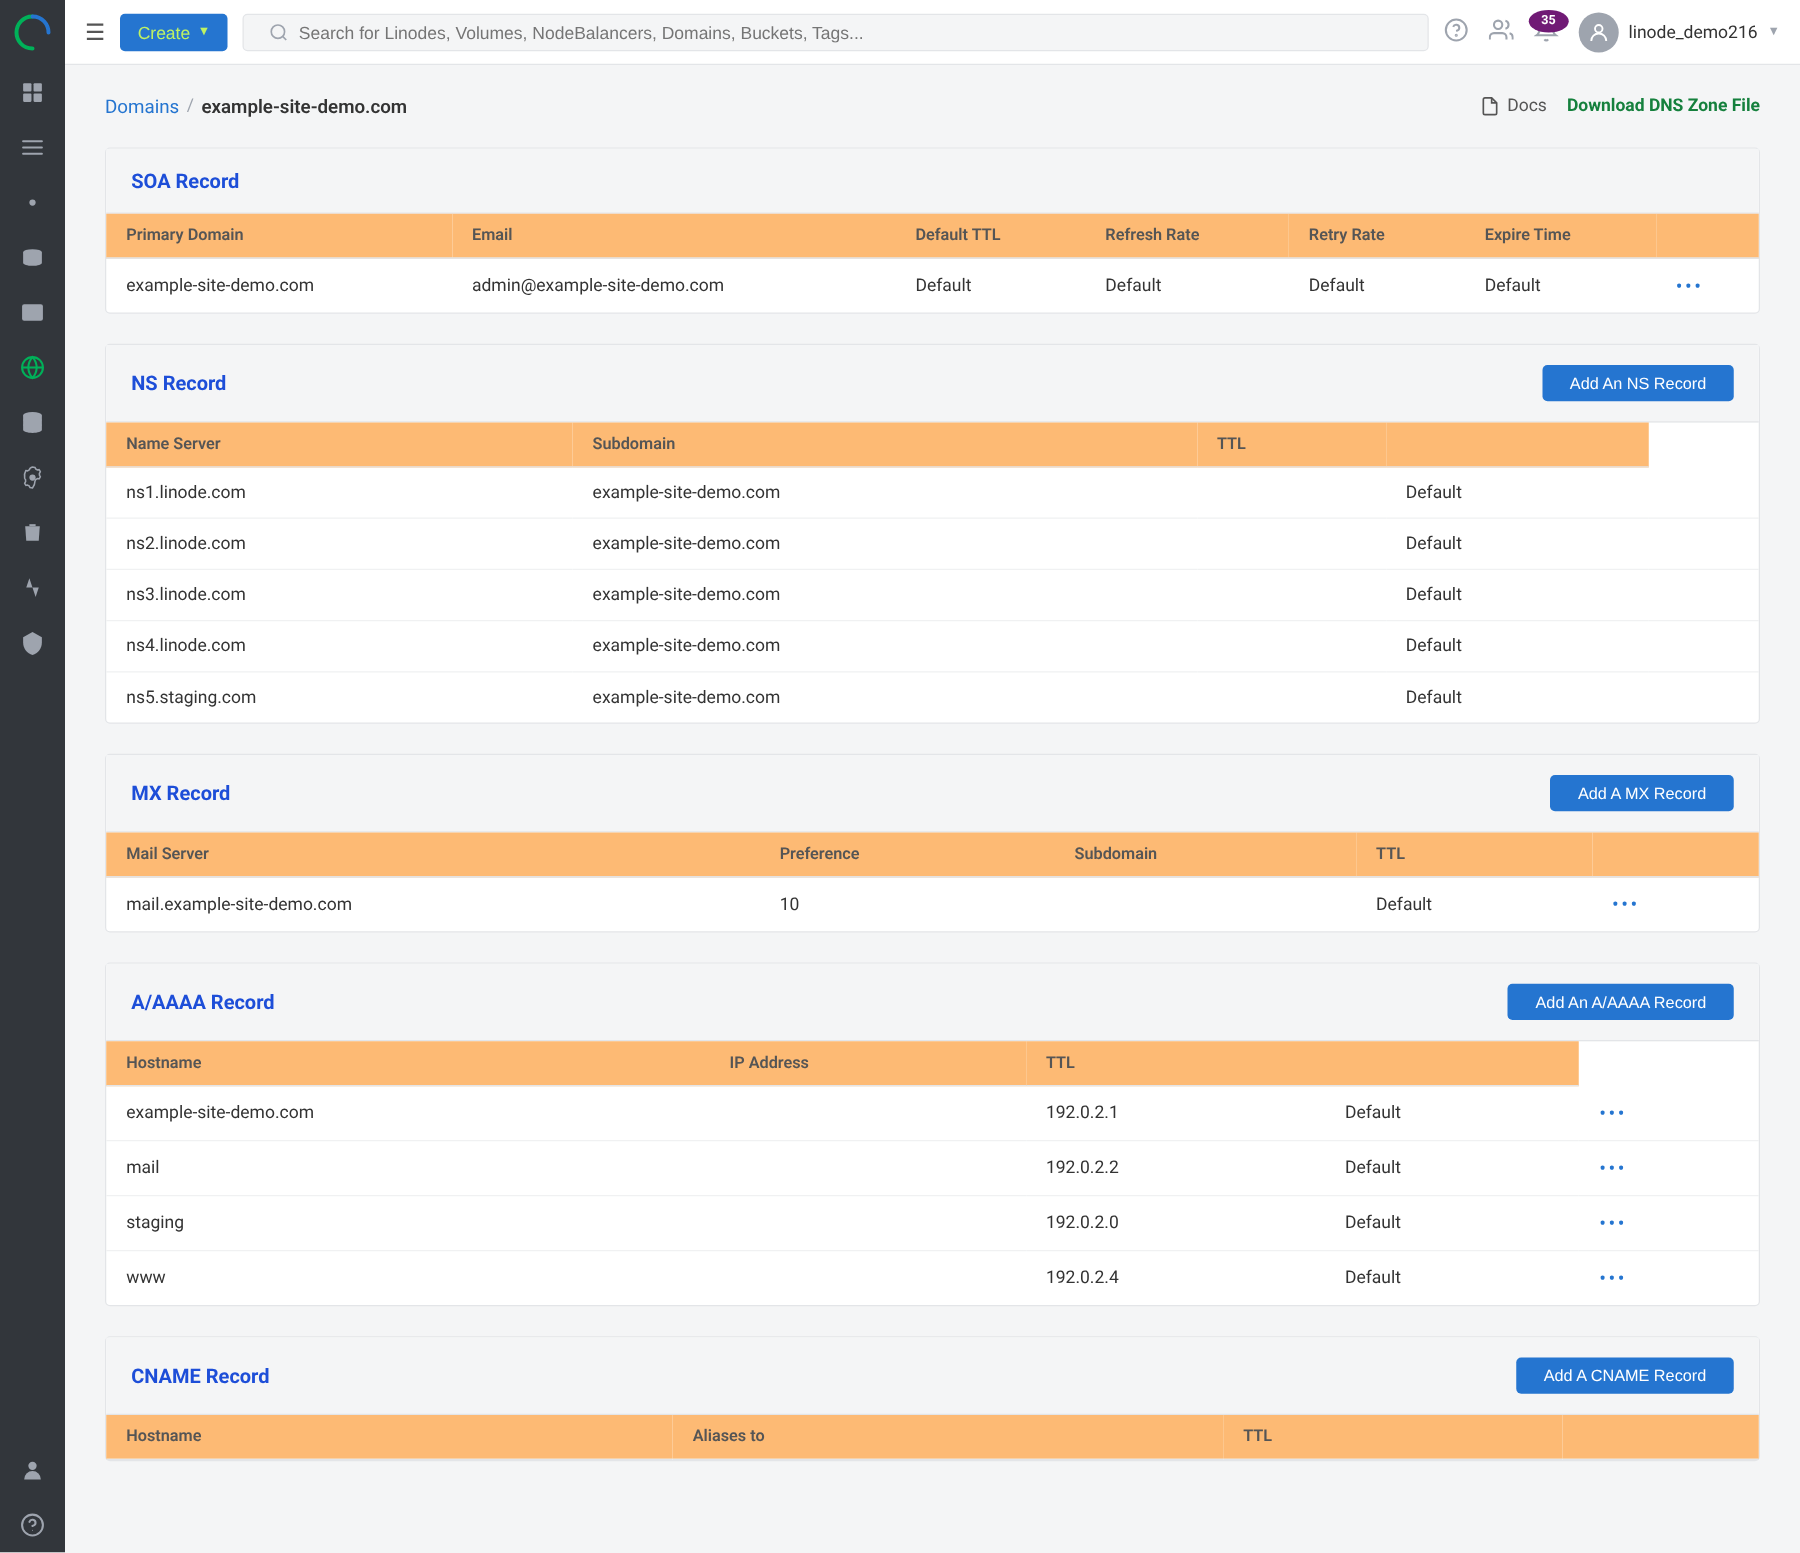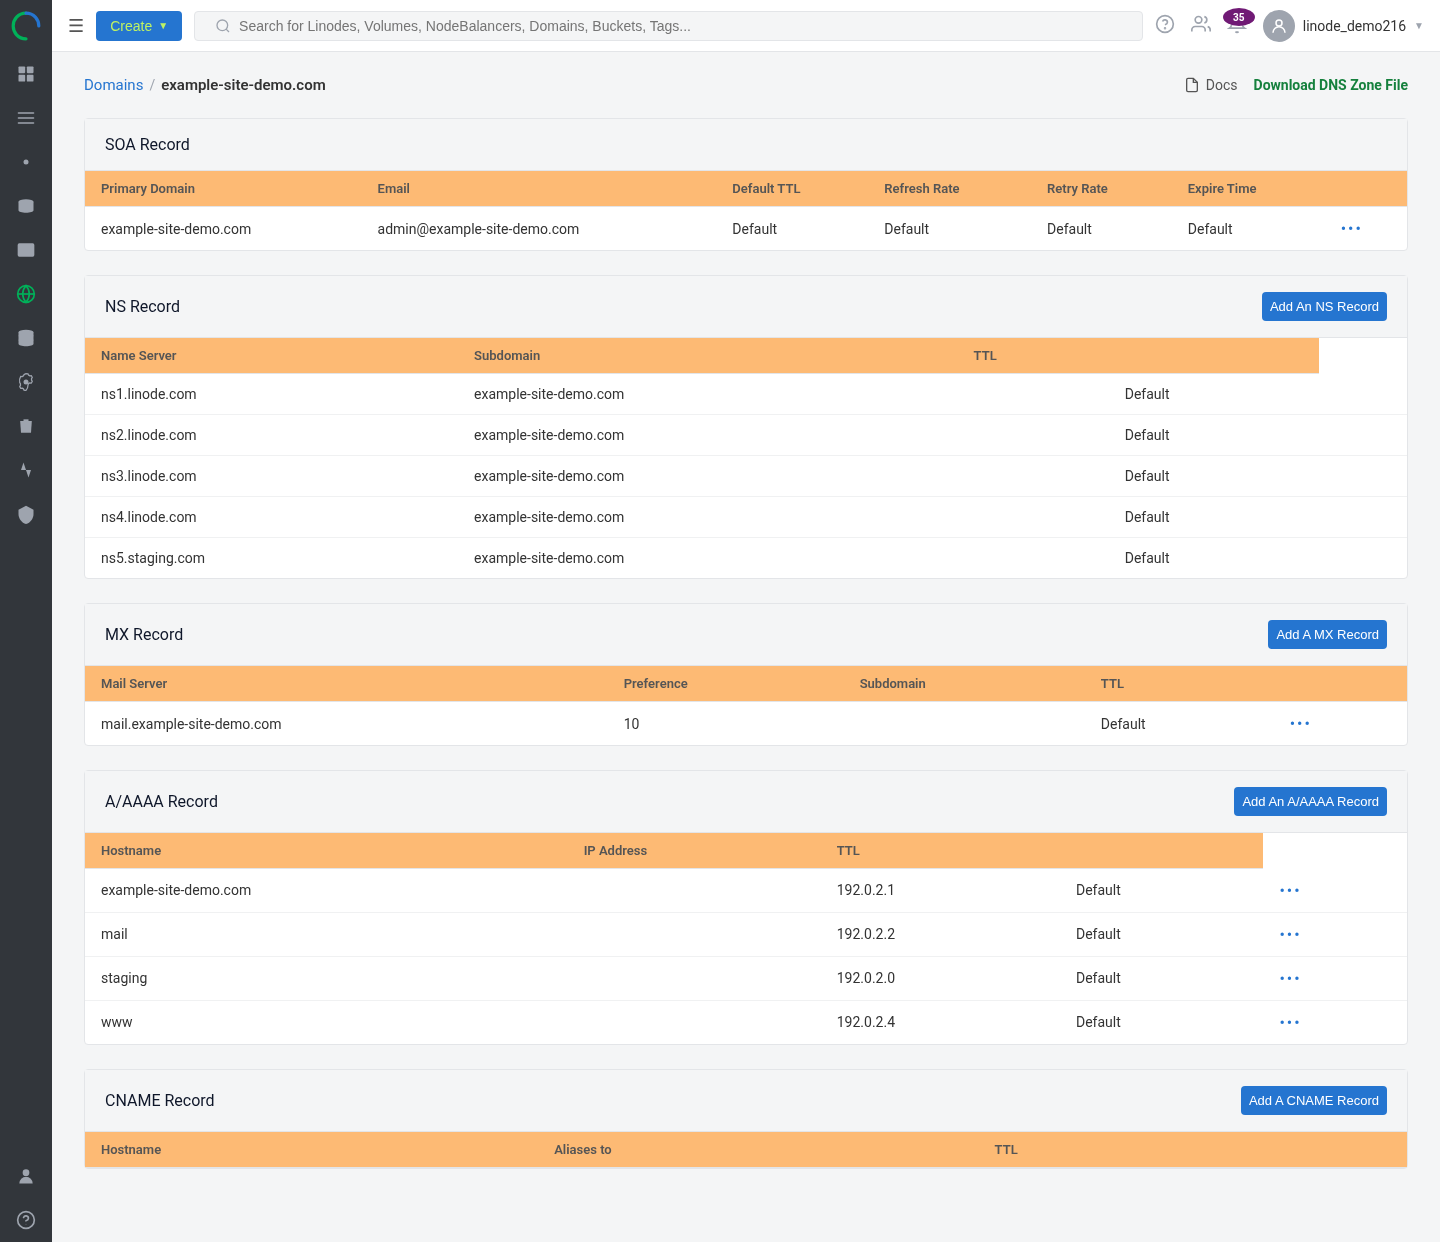--- a/index.html
+++ b/index.html
@@ -34,22 +34,22 @@
     .breadcrumb-link { color: #2575d0; text-decoration: none; font-size: 15px; }
     .breadcrumb-sep { color: #9ea4ae; }
     .breadcrumb-current { font-size: 15px; font-weight: 600; color: #333; }
     .breadcrumb-actions { margin-left: auto; display: flex; align-items: center; gap: 16px; }
     .docs-link { display: flex; align-items: center; gap: 6px; color: #555; text-decoration: none; font-size: 14px; }
     .download-link { color: #15803d; font-size: 14px; text-decoration: none; font-weight: 700; }
 
     
     .section { background: #fff; border-radius: 4px; margin-bottom: 24px; border: 1px solid #e3e5e8; }
     .section-header { display: flex; align-items: center; justify-content: space-between; padding: 16px 20px; border-bottom: 1px solid #e3e5e8; background: #f4f5f6; }
-    .section-title { font-size: 16px; font-weight: 400; color: #0f172a; }
-    .add-btn { background: #2575d0; color: #fff; border: none; border-radius: 4px; padding: 7px 8px; font-size: 13px; cursor: pointer; font-weight: 500; white-space: nowrap; }
+    .section-title { font-size: 16px; font-weight: 700; color: #1d4ed8; }
+    .add-btn { background: #2575d0; color: #fff; border: none; border-radius: 4px; padding: 7px 22px; font-size: 13px; cursor: pointer; font-weight: 500; white-space: nowrap; }
 
     
     .dns-table { width: 100%; border-collapse: collapse; }
     .dns-table th { background: #fdba74; padding: 10px 16px; text-align: left; font-size: 13px; font-weight: 600; color: #555; border-bottom: 1px solid #e3e5e8; }
     .dns-table td { padding: 12px 16px; font-size: 14px; color: #333; border-bottom: 1px solid #f0f1f2; }
     .dns-table tr:last-child td { border-bottom: none; }
     .more-btn { color: #2575d0; cursor: pointer; letter-spacing: 2px; font-size: 16px; }
   </style>
 </head>
 <body>

